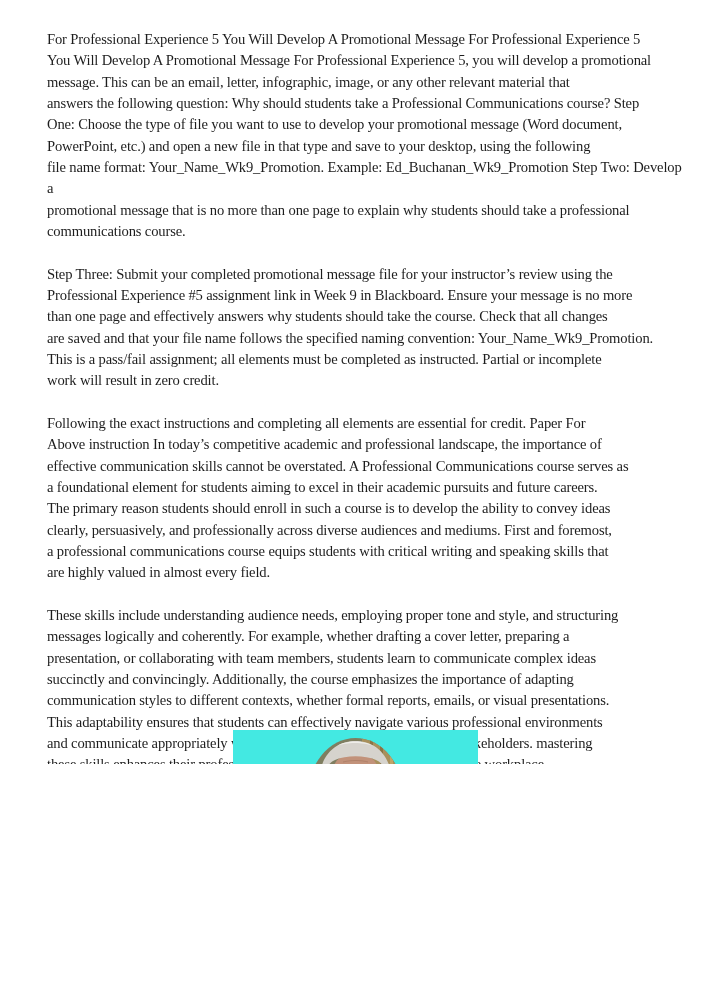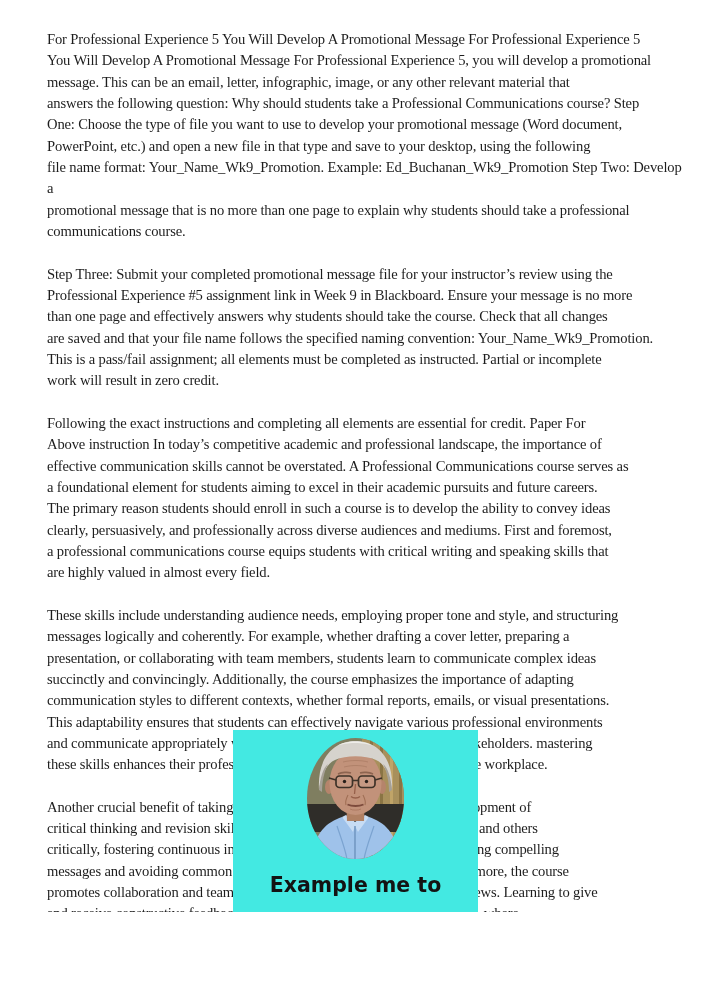--- a/index.html
+++ b/index.html
@@ -1,17 +1,17 @@
 <!DOCTYPE html>
 <html><head>
 <meta charset="utf-8">
 <style>
   html,body { margin:0; padding:0; background:#ffffff; }
   .page {
-    position:relative; width:708px; height:912px;
+    position:relative; width:708px; height:764px;
     background:#ffffff; overflow:hidden;
     font-family:"Liberation Serif", serif;
   }
   .doc {
     position:absolute; left:47px; top:29px; width:640px;
     color:#1d1d1d; font-size:14.6px; line-height:21.33px;
     letter-spacing:-0.15px;
   }
   .doc p { white-space:pre-line; margin:0 0 21.33px 0; }
   .overlay {

